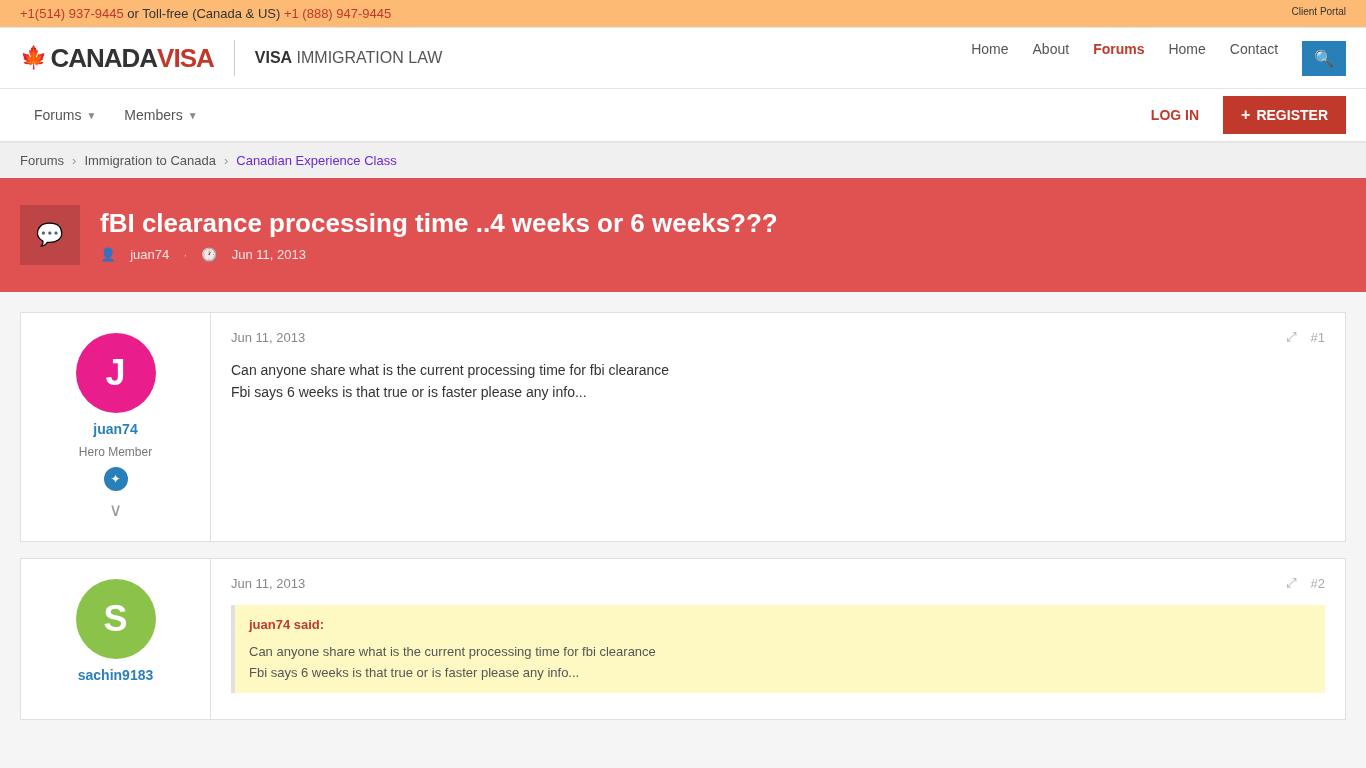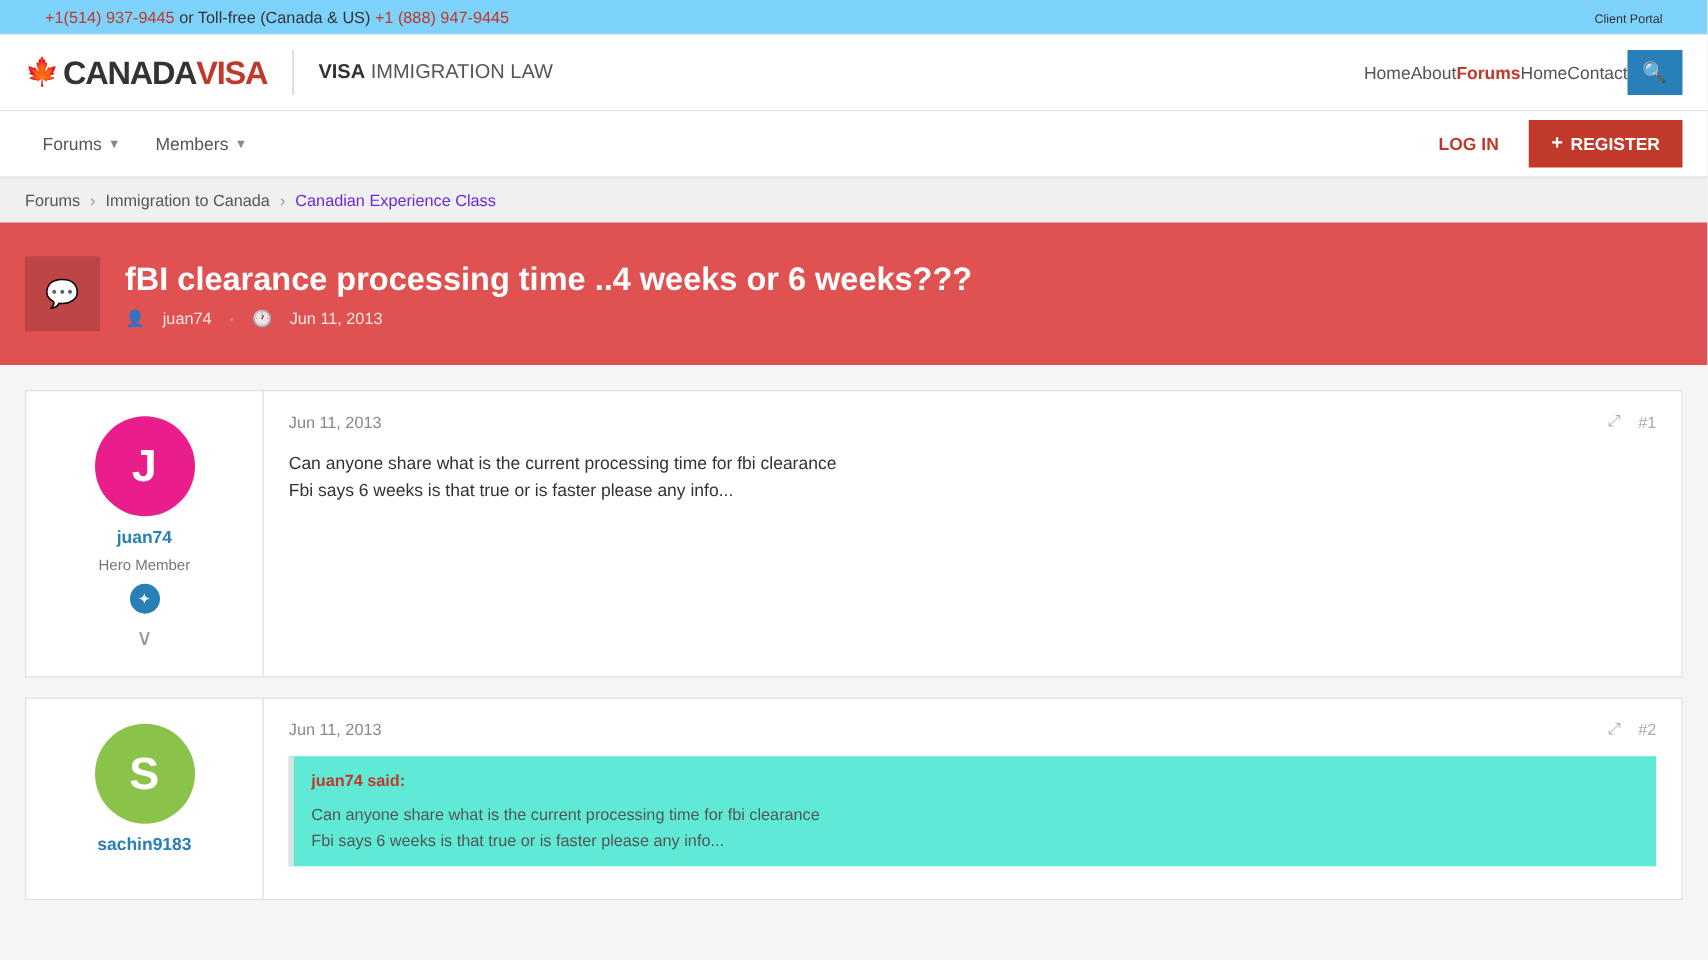--- a/index.html
+++ b/index.html
@@ -1,25 +1,25 @@
 <!DOCTYPE html>
 <html><head>
   <meta charset="utf-8">
   <style>
     * { margin: 0; padding: 0; box-sizing: border-box; }
     body { font-family: Arial, sans-serif; font-size: 14px; color: #333; background: #f5f5f5; }
 
     
     .top-bar {
-      background: #7dd3fc;
+      background: #fdba74;
       border-bottom: 1px solid #e5e5e5;
-      padding: 6px 36px;
+      padding: 6px 20px;
       display: flex;
       justify-content: space-between;
-      align-items: flex-end;
+      align-items: flex-start;
       font-size: 13px;
     }
     .top-bar a { color: #c0392b; text-decoration: none; }
     .top-bar .client-portal { font-weight: normal; color: #333; font-size: 10px; }
 
     
     .header {
       background: #fff;
       border-bottom: 1px solid #e5e5e5;
       padding: 12px 20px;
@@ -50,21 +50,22 @@
     }
     .cohen-text {
       font-size: 16px;
       color: #333;
     }
     .cohen-text .cohen { font-weight: bold; }
     .cohen-text .imm { font-weight: normal; color: #555; }
 
     .header-nav {
       display: flex;
-      align-items: center;
+      align-items: flex-start;
+      gap: 24px;
     }
     .header-nav a {
       text-decoration: none;
       color: #555;
       font-size: 14px;
     }
     .header-nav a.active { color: #c0392b; font-weight: bold; }
     .search-btn {
       background: #2980b9;
       color: #fff;
@@ -261,21 +262,21 @@
     .post-num { color: #aaa; }
     .post-text {
       color: #333;
       font-size: 14px;
       line-height: 1.6;
     }
 
     
     .quote-block {
       border-left: 4px solid #e0e0e0;
-      background: #5eead4;
+      background: #fef9c3;
       padding: 10px 14px;
       margin: 10px 0;
       font-size: 13px;
       color: #555;
     }
     .quote-author {
       color: #c0392b;
       font-weight: bold;
       margin-bottom: 6px;
       font-size: 13px;

